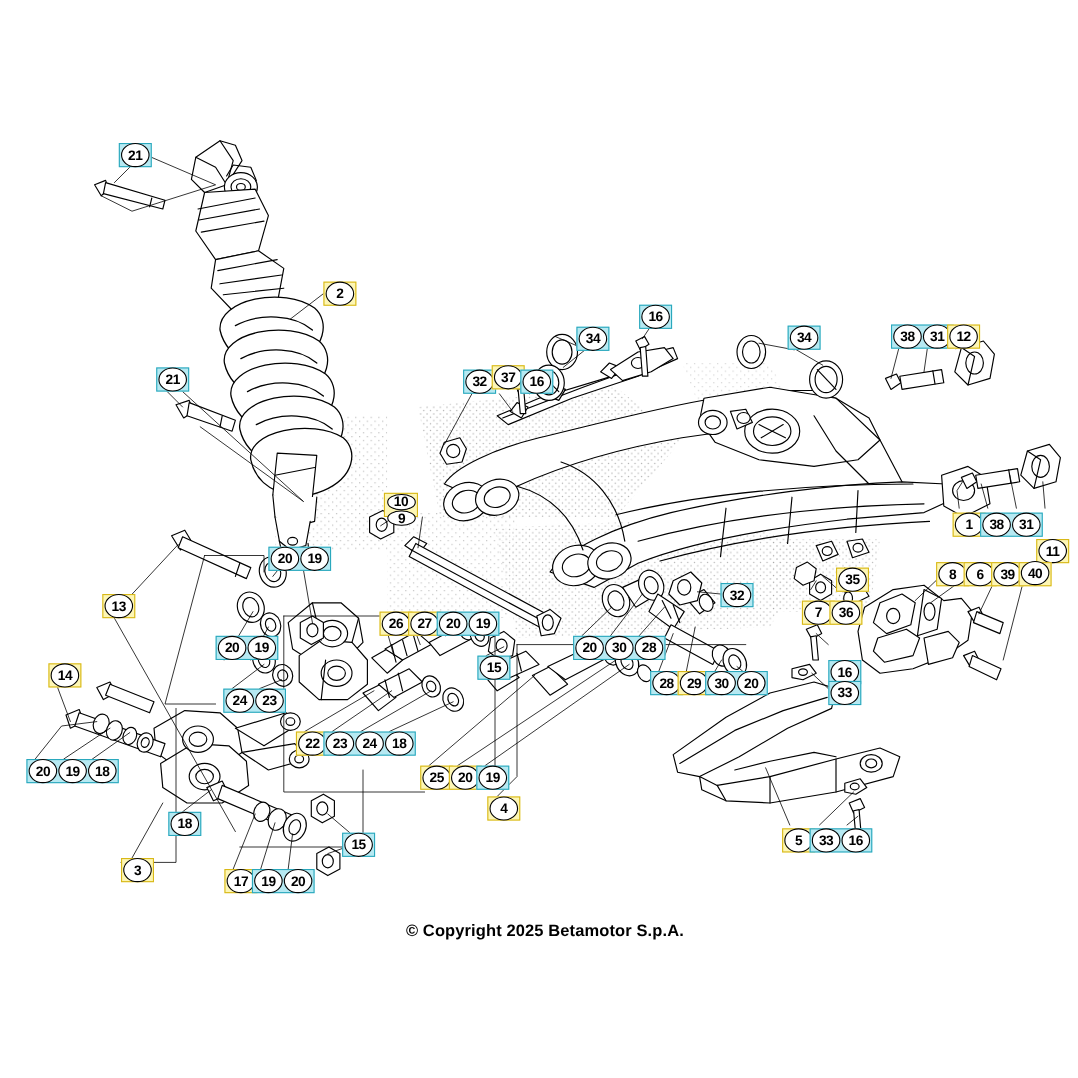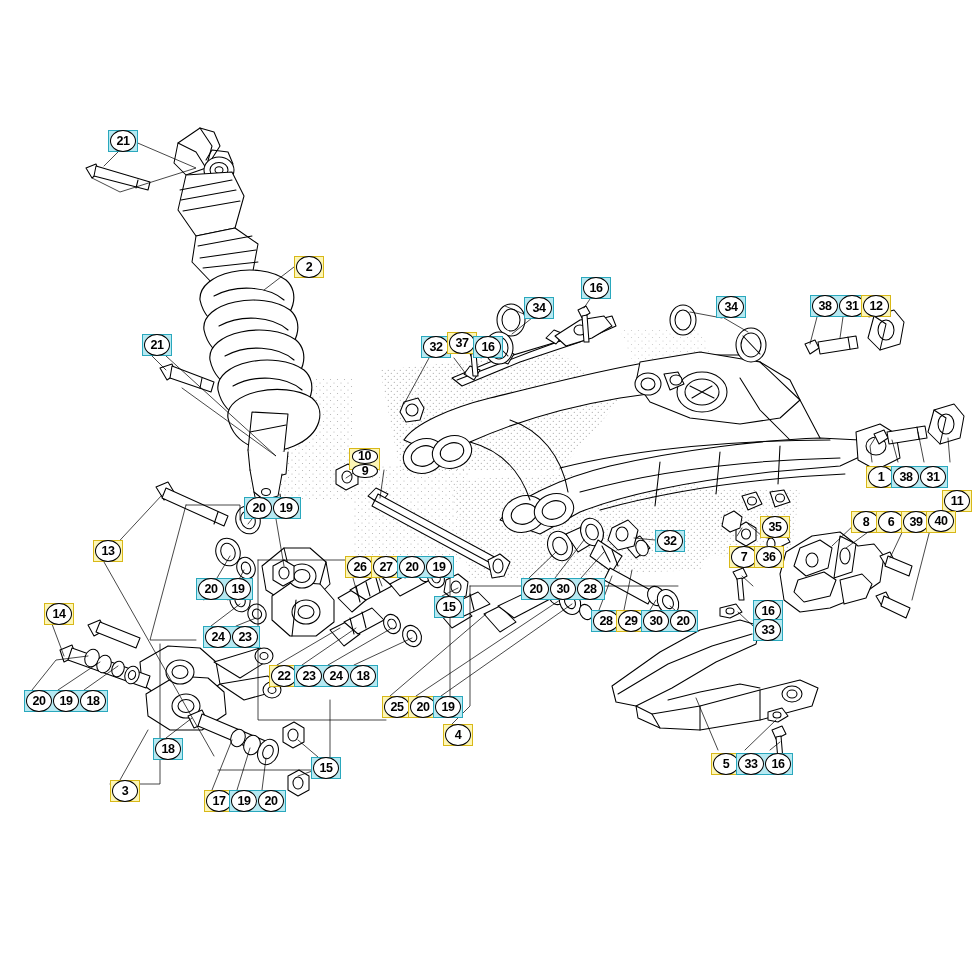--- a/index.html
+++ b/index.html
@@ -691,14 +691,15 @@
       </div>
       <div class="callout ye" style="left: 711px; top: 753px;">
         <div class="bub">5</div>
       </div>
       <div class="callout cy" style="left: 736px; top: 753px;">
         <div class="bub">33</div>
         <div class="bub">16</div>
       </div>
     </div>
 
+  <div class="copyright" id="copyright" style="left: 369px; top: 838px;">© Copyright 2025 Betamotor S.p.A.</div>
 
 </div>
 
 </body></html>

